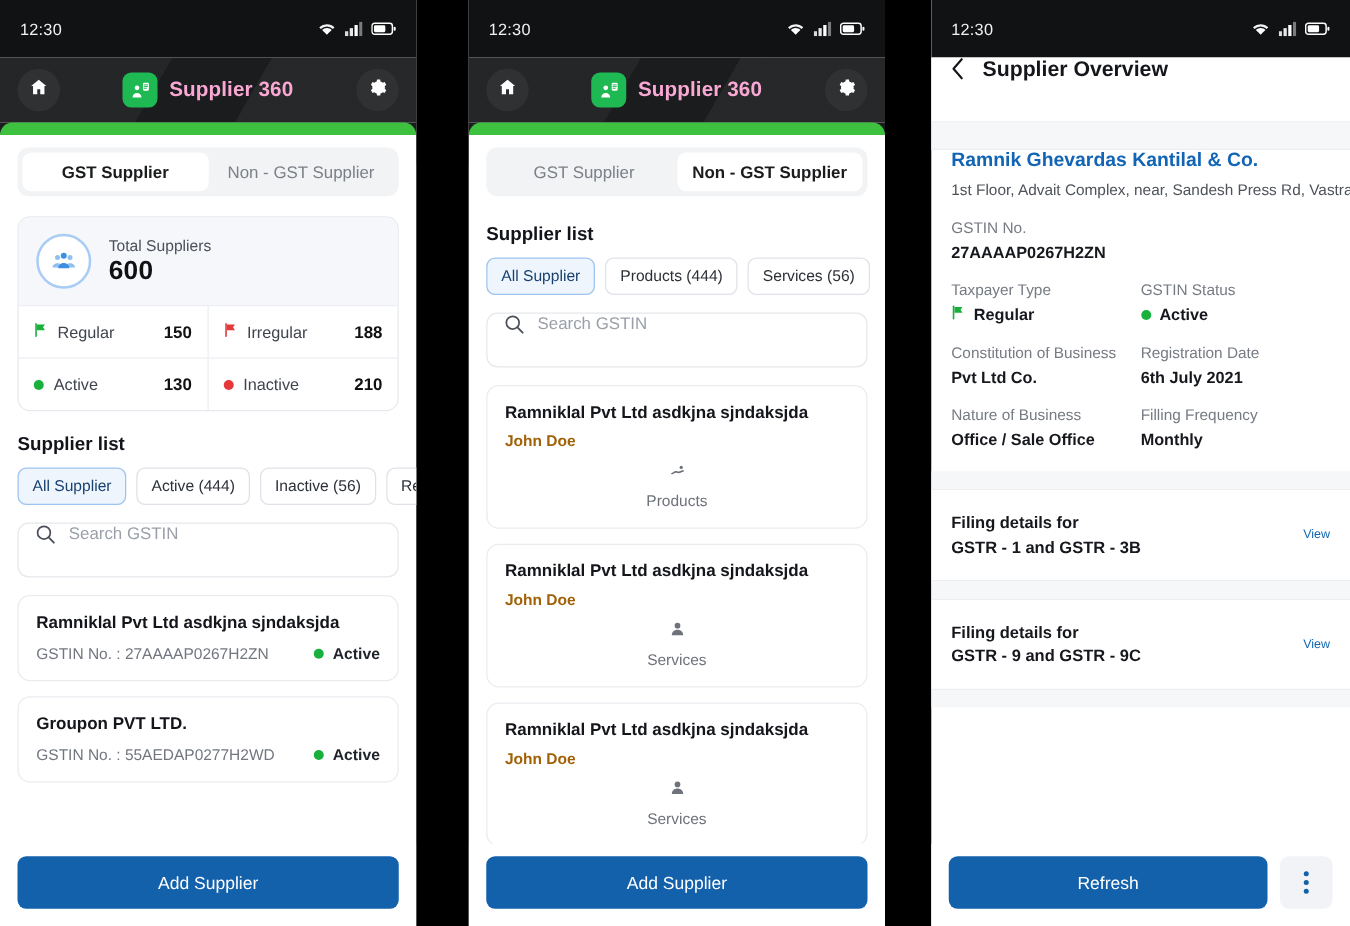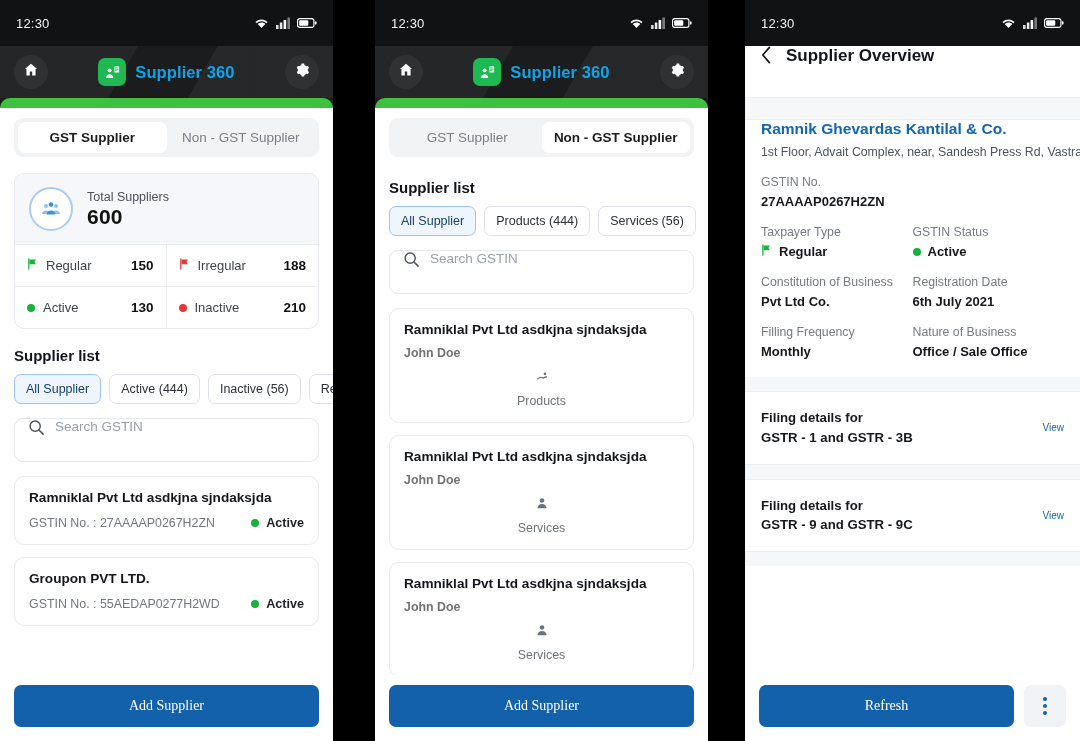--- a/index.html
+++ b/index.html
@@ -46,21 +46,21 @@
   .circbtn {
     width: 34px; height: 34px; border-radius: 50%;
     background: #303133; display: flex; align-items: center; justify-content: center;
     flex: 0 0 auto; z-index:2;
   }
   .hdr-center { display: flex; align-items: center; gap: 9px; margin: 0 auto; z-index:2;}
   .applogo {
     width: 28px; height: 28px; border-radius: 7px;
     background: #1fb954; display: flex; align-items: center; justify-content: center;
   }
-  .apptitle { color: #0ea5e9; font-size: 16.5px; font-weight: bold; letter-spacing: .1px; }
+  .apptitle { color: #f9a8d4; font-size: 16.5px; font-weight: bold; letter-spacing: .1px; }
 
   
   .sheet-wrap { position: relative; background: #1b1c1e; }
   .greenbar {
     height: 10px; background: #3ec13e;
     border-radius: 16px 16px 0 0;
   }
   .sheet {
     background: #ffffff;
     border-radius: 14px 14px 0 0;
@@ -138,28 +138,28 @@
   .supcard {
     border: 1px solid #e9ebef; border-radius: 10px;
     padding: 13px 14px 14px 14px; background: #fff;
   }
   .supname { font-size: 13.6px; font-weight: bold; color: #14161b; }
   .suprow2 {
     margin-top: 11px; display: flex; align-items: center;
     font-size: 12.4px; color: #72777f;
   }
   .supstatus { margin-left: auto; display: flex; align-items: center; gap: 7px; font-size: 12.6px; font-weight: bold; color: #1f242b; }
-  .supperson { margin-top: 9px; font-size: 12.4px; color: #737373; font-weight: bold; }
+  .supperson { margin-top: 9px; font-size: 12.4px; color: #a16207; font-weight: bold; }
   .suptype { margin-top: 9px; display: flex; align-items: center; gap: 8px; font-size: 12.4px; color: #6e737b; flex-direction: column; }
 
   
   .bottombar {
     position: absolute; left: 0; right: 0; bottom: 0;
     background: #fff; padding: 10px 14px 14px 14px;
-    display: flex; align-items: center; gap: 10px; font-family: Liberation Serif, serif;
+    display: flex; align-items: center; gap: 10px;
   }
   .primarybtn {
     flex: 1; height: 42px; border-radius: 7px;
     background: #1360ab; color: #fff;
     display: flex; align-items: center; justify-content: center;
     font-size: 14px; border: none; font-family: inherit;
   }
   .kebabbtn {
     width: 42px; height: 42px; border-radius: 7px;
     background: #f1f3f6; display: flex; flex-direction: column;
@@ -567,26 +567,26 @@
         <div class="fieldvalue">Pvt Ltd Co.</div>
       </div>
       <div>
         <div class="fieldlabel">Registration Date</div>
         <div class="fieldvalue">6th July 2021</div>
       </div>
     </div>
 
     <div class="twocol">
       <div>
+        <div class="fieldlabel">Nature of Business</div>
+        <div class="fieldvalue">Office / Sale Office</div>
+      </div>
+      <div>
         <div class="fieldlabel">Filling Frequency</div>
         <div class="fieldvalue">Monthly</div>
-      </div>
-      <div>
-        <div class="fieldlabel">Nature of Business</div>
-        <div class="fieldvalue">Office / Sale Office</div>
       </div>
     </div>
 
     <div class="detail-bottom-pad"></div>
     <div class="bandgap"></div>
 
     <div class="filingrow">
       <div class="filingtext">
         <div>Filing details for</div>
         <div>GSTR - 1 and GSTR - 3B</div>

